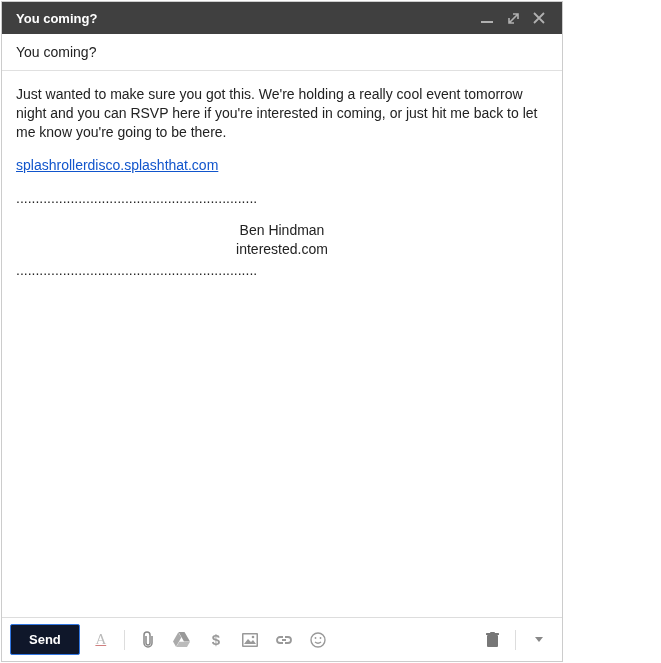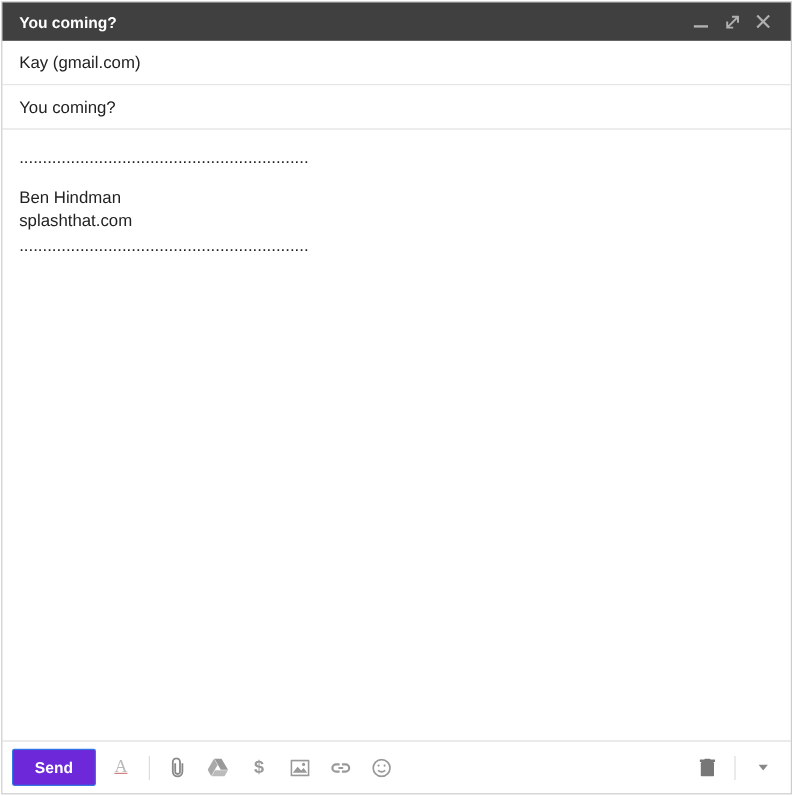--- a/index.html
+++ b/index.html
@@ -5,21 +5,21 @@
   * { box-sizing: border-box; }
   body {
     margin: 0;
     font-family: Arial, Helvetica, sans-serif;
     background: #fff;
     width: 661px;
     height: 663px;
     overflow: hidden;
   }
   .window {
-    width: 659px;
+    width: 562px;
     height: 661px;
     border: 1px solid #ccc;
     display: flex;
     flex-direction: column;
     margin: 1px;
   }
   .titlebar {
     background: #404040;
     color: #fff;
     height: 32px;
@@ -53,21 +53,21 @@
   .body-area {
     flex: 1;
     padding: 14px;
     font-size: 14px;
     color: #222;
     line-height: 1.35;
     overflow: auto;
     position: relative;
   }
   .body-area p { margin: 0 0 14px 0; }
-  .body-area .tight { margin: 0; }
+  .body-area .tight { margin: 0; text-align: center; }
   .body-area a { color: #1155cc; text-decoration: underline; }
   .sig-sep {
     margin: 14px 0 2px 0;
     color: #222;
     letter-spacing: 0;
   }
   .cursor-line { position: relative; }
   .cursor-line::before {
     content: "";
     position: absolute;
@@ -79,21 +79,21 @@
   }
   .toolbar {
     height: 44px;
     border-top: 1px solid #ddd;
     display: flex;
     align-items: center;
     padding: 0 8px;
     gap: 4px;
   }
   .send-btn {
-    background: #6d28d9;
+    background: #0f172a;
     color: #fff;
     border: 1px solid #3277e2;
     font-weight: bold;
     font-size: 13px;
     padding: 7px 18px;
     border-radius: 2px;
     cursor: pointer;
     margin-right: 2px;
   }
   .tool {
@@ -142,31 +142,30 @@
     </span>
     <span class="win-btn">
       <svg width="12" height="12" viewBox="0 0 12 12" stroke="currentColor" stroke-width="1.8">
         <path d="M1 1 L11 11 M11 1 L1 11"></path>
       </svg>
     </span>
   </div>
 
   <div class="fields">
     <div class="field-row">
-      <span>Kay (gmail.com)</span>
-    </div>
-    <div class="field-row">
       <span>You coming?</span>
     </div>
   </div>
 
   <div class="body-area">
+    <p>Just wanted to make sure you got this. We're holding a really cool event tomorrow night and you can RSVP here if you're interested in coming, or just hit me back to let me know you're going to be there.</p>
+    <p><a href="#">splashrollerdisco.splashthat.com</a></p>
     <p class="sig-sep">..............................................................</p>
     <p class="tight">Ben Hindman</p>
-    <p class="tight">splashthat.com</p>
+    <p class="tight">interested.com</p>
     <p class="sig-sep" style="margin-top:2px">..............................................................</p>
   </div>
 
   <div class="toolbar">
     <button class="send-btn">Send</button>
 
     <span class="tool">
       <span class="format-a">A</span>
     </span>
     <span class="sep"></span>

